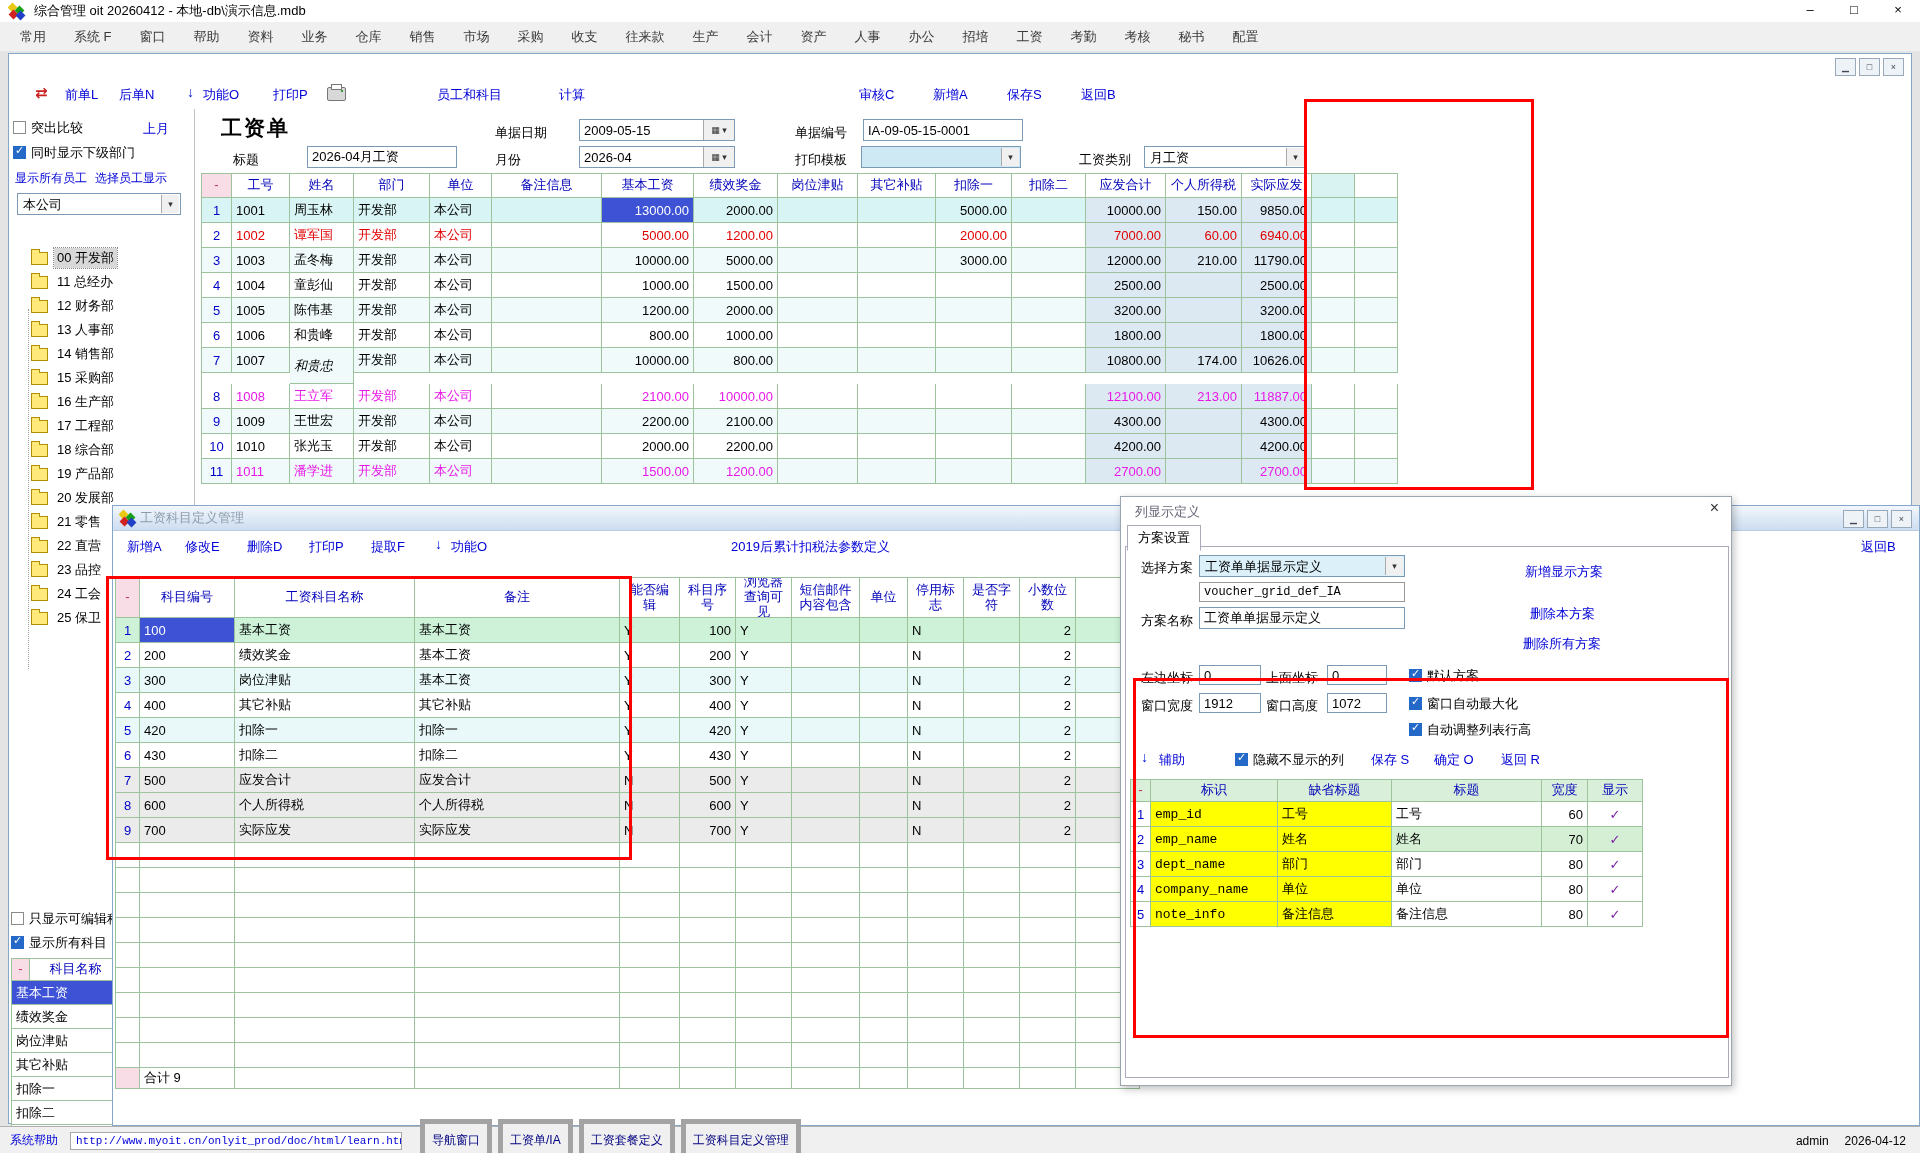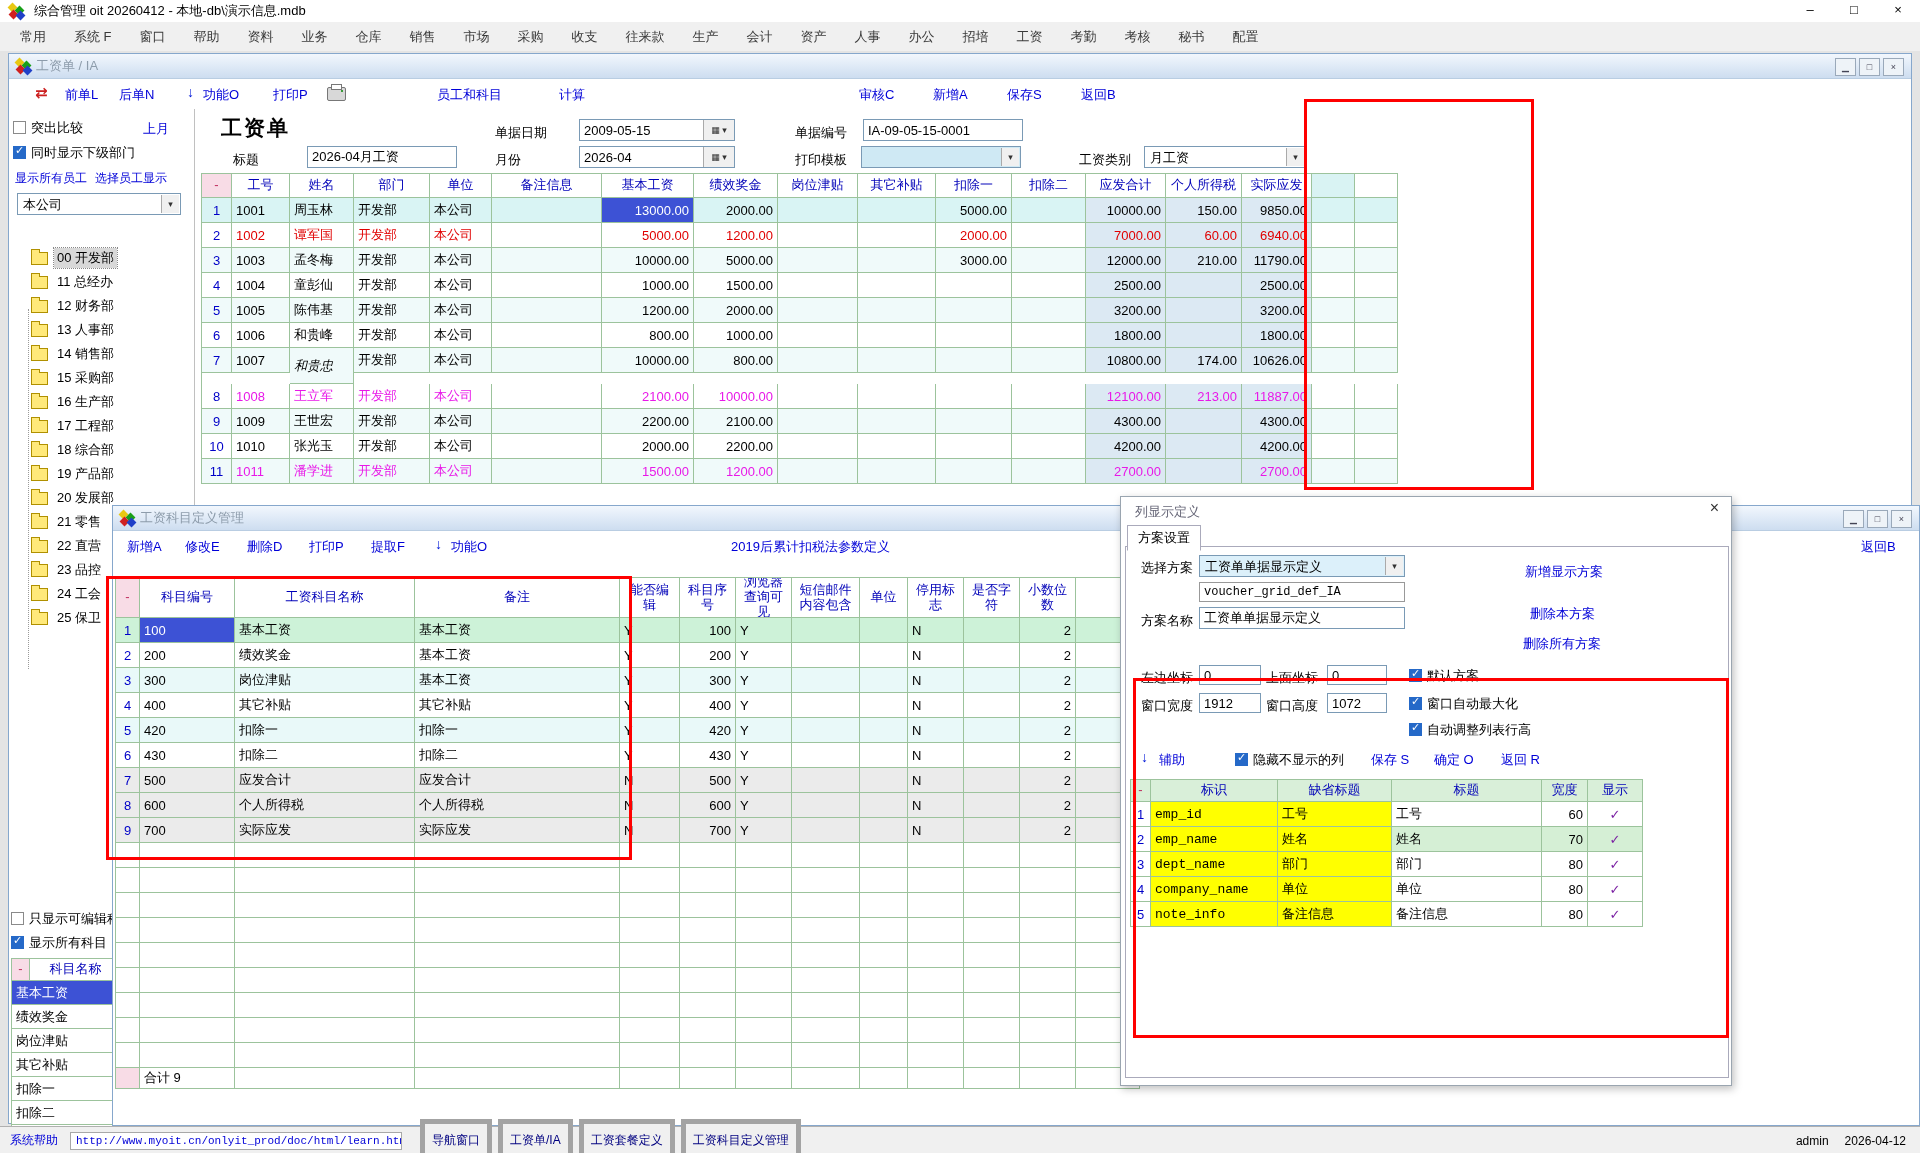--- a/index.html
+++ b/index.html
@@ -118,29 +118,20 @@
     <span style="padding: 0px 14px;">工资</span>
     <span style="padding: 0px 14px;">考勤</span>
     <span style="padding: 0px 14px;">考核</span>
     <span style="padding: 0px 14px;">秘书</span>
     <span style="padding: 0px 14px;">配置</span>
   </div>
 
 <div class="abs" style="left:0;top:51px;width:1920px;height:1075px;background:#e4e4e4"></div>
 
 <div class="win" style="left:8px;top:53px;width:1904px;height:1071px;z-index:1">
-  <div class="tbar">
-    <span class="appicon">
-        <i></i>
-        <i></i>
-        <i></i>
-        <i></i>
-      </span>
-    <span class="wt">工资单 / IA</span>
-  </div>
   <div class="wbtns">
     <span class="wbtn">▁</span>
     <span class="wbtn">□</span>
     <span class="wbtn">×</span>
   </div>
 
   <div class="abs" style="left:0;top:25px;width:1902px;height:30px;background:#fff">
     <span class="abs" style="left:26px;top:5px;color:#cc2020;font-weight:bold;font-size:15px">⇄</span>
     <span class="abs link" style="left:56px;top:7px">前单L</span>
     <span class="abs link" style="left:110px;top:7px">后单N</span>

